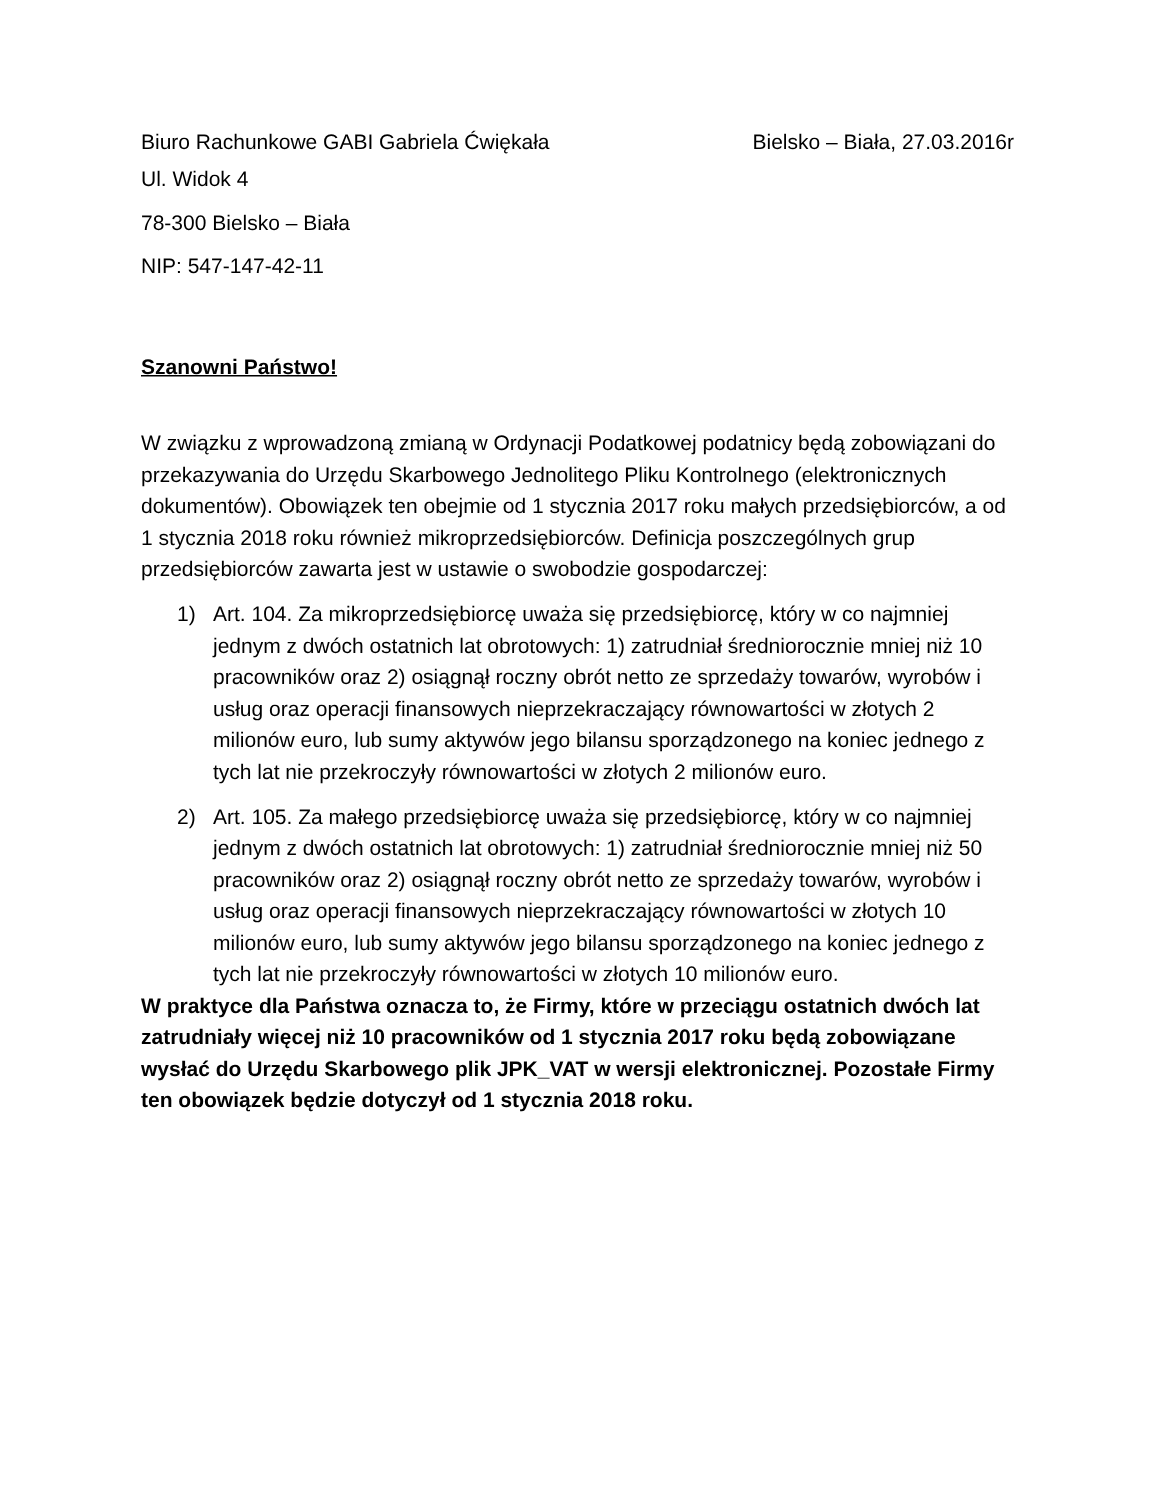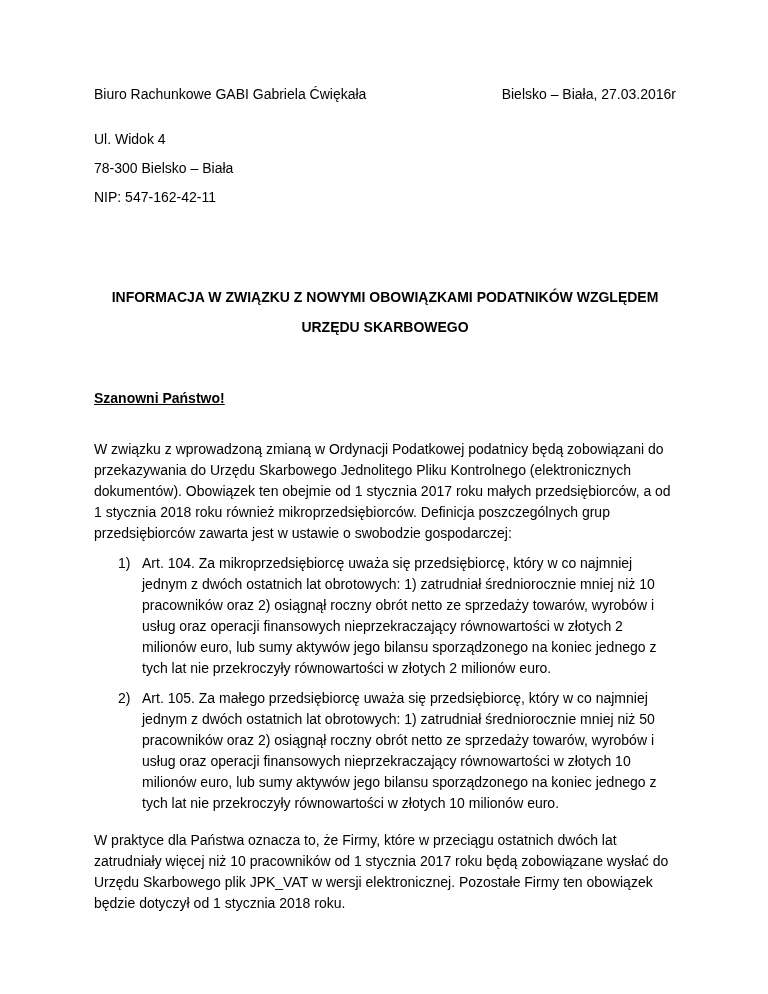--- a/index.html
+++ b/index.html
@@ -14,21 +14,21 @@
     font-family: "Liberation Sans", sans-serif;
     font-size: 14px;
     line-height: 21px;
     padding: 84px 92px 40px 94px;
     overflow: hidden;
   }
   .header-row {
     display: flex;
     justify-content: space-between;
     line-height: 21px;
-    margin-bottom: 24px;
+    margin-bottom: 4px;
   }
   .header-line {
     line-height: 21px;
     margin-bottom: 8px;
   }
   .doc-title {
     text-align: center;
     font-weight: bold;
     margin-top: 74px;
     line-height: 30px;
@@ -47,42 +47,38 @@
   .list-item {
     display: flex;
     margin: 9px 0 0 24px;
   }
   .list-marker {
     width: 24px;
     flex-shrink: 0;
   }
   .list-text { flex: 1; }
   .closing {
-    font-weight: normal;
-    margin-top: 16px;
+    font-weight: bold;
+    margin-top: 0;
   }
 </style>
 </head>
 <body>
 
 <div class="page">
 
   <div class="header-row">
     <span>Biuro Rachunkowe GABI Gabriela Ćwiękała</span>
     <span>Bielsko – Biała, 27.03.2016r</span>
   </div>
 
   <div class="header-line">Ul. Widok 4</div>
   <div class="header-line">78-300 Bielsko – Biała</div>
-  <div class="header-line">NIP: 547-162-42-11</div>
+  <div class="header-line">NIP: 547-147-42-11</div>
 
-  <div class="doc-title">
-    <div>INFORMACJA W ZWIĄZKU Z NOWYMI OBOWIĄZKAMI PODATNIKÓW WZGLĘDEM</div>
-    <div>URZĘDU SKARBOWEGO</div>
-  </div>
 
   <div class="salutation">Szanowni Państwo!</div>
 
   <p class="intro"><span> W związku z wprowadzoną zmianą w Ordynacji Podatkowej  podatnicy będą zobowiązani do przekazywania do Urzędu Skarbowego Jednolitego Pliku Kontrolnego (elektronicznych dokumentów).   Obowiązek ten obejmie od </span><b>1 stycznia 2017 roku małych przedsiębiorców</b><span>, a od </span><b>1 stycznia 2018 roku</b><span> również </span><b>mikroprzedsiębiorców.</b><span> Definicja poszczególnych grup przedsiębiorców zawarta jest w ustawie o swobodzie gospodarczej:</span></p>
 
   <div class="num-list">
     <div class="list-item">
       <span class="list-marker">1)</span>
       <span class="list-text">Art. 104. Za mikroprzedsiębiorcę uważa się przedsiębiorcę, który w co najmniej jednym z dwóch ostatnich lat obrotowych: 1) zatrudniał średniorocznie mniej niż 10 pracowników oraz 2) osiągnął roczny obrót netto ze sprzedaży towarów, wyrobów i usług oraz operacji finansowych nieprzekraczający równowartości w złotych 2 milionów euro, lub sumy aktywów jego bilansu sporządzonego na koniec jednego z tych lat nie przekroczyły równowartości w złotych 2 milionów euro.</span>
     </div>

